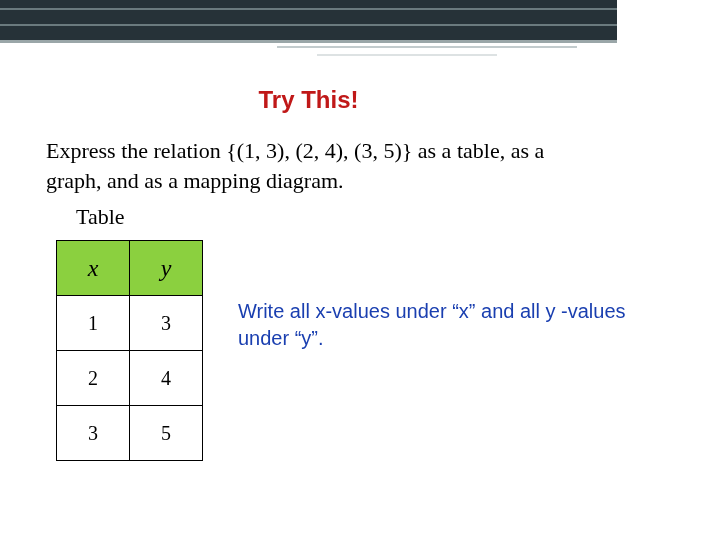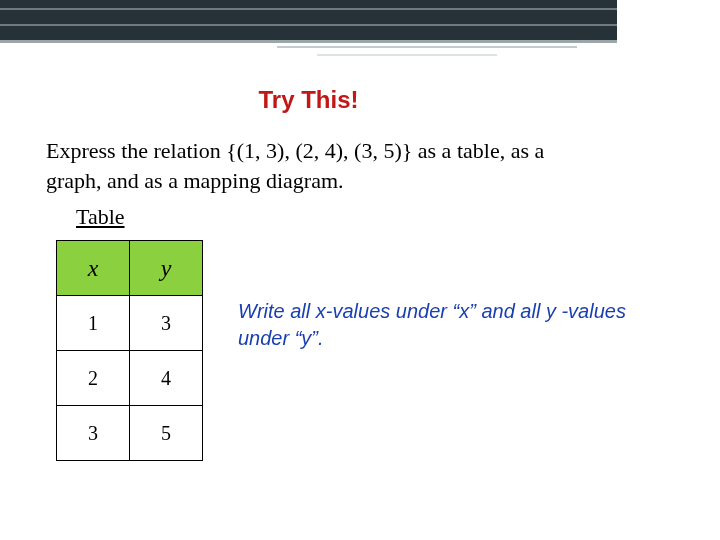--- a/index.html
+++ b/index.html
@@ -90,21 +90,20 @@
     right: 46px;
     font-size: 22px;
     line-height: 1.35;
     margin-top: 8px;
   }
   .table-caption {
     position: absolute;
     top: 204px;
     left: 76px;
     font-size: 22px;
-    text-decoration: underline;
   }
   .rel-table {
     position: absolute;
     top: 240px;
     left: 56px;
     border-collapse: collapse;
   }
   .rel-table th, .rel-table td {
     border: 1.5px solid #000;
     width: 70px;
@@ -118,21 +117,20 @@
     font-style: italic;
     font-weight: normal;
     font-size: 24px;
   }
   .hint {
     position: absolute;
     top: 298px;
     left: 238px;
     width: 430px;
     font-family: Arial, Helvetica, sans-serif;
-    font-style: italic;
     font-size: 20px;
     color: #1a3fb0;
     line-height: 1.35;
   }
 </style>
 </head>
 <body>
 
 <div class="slide">
 

